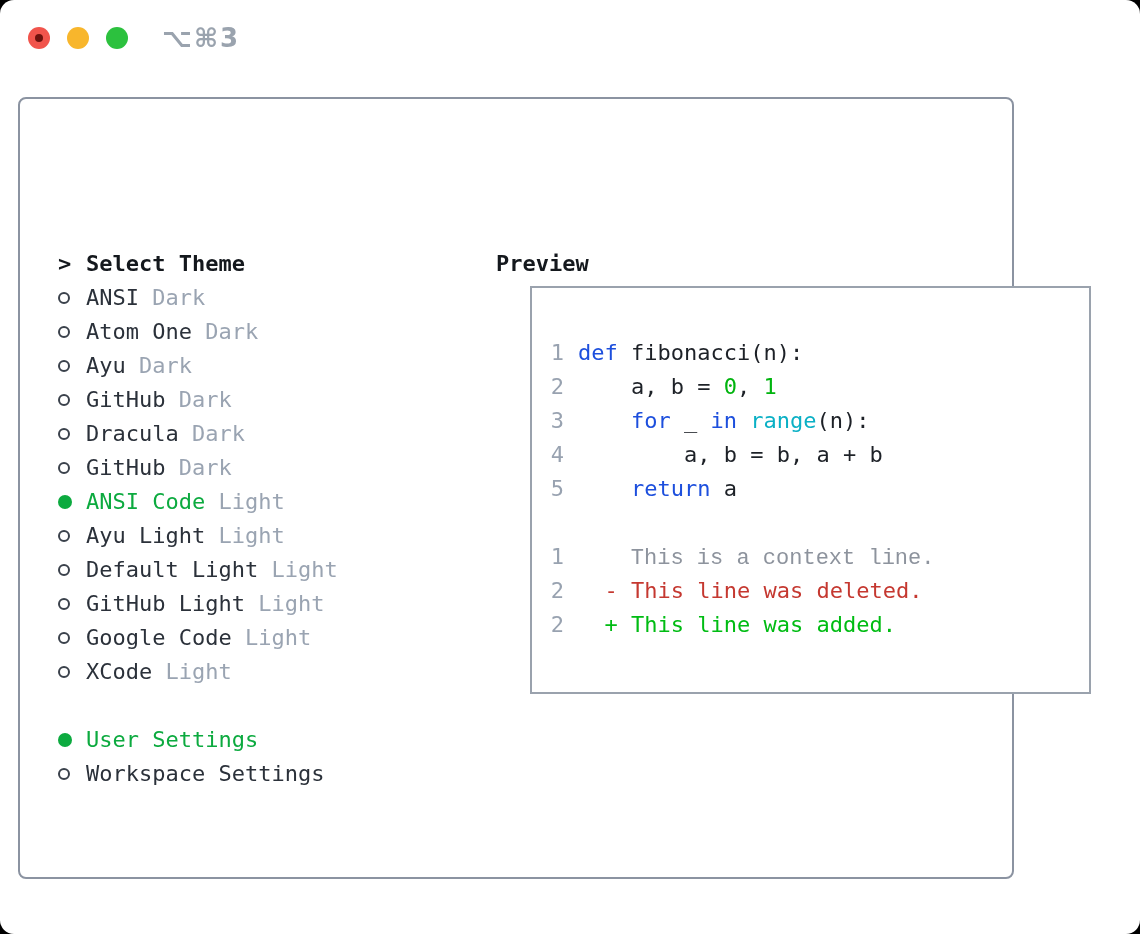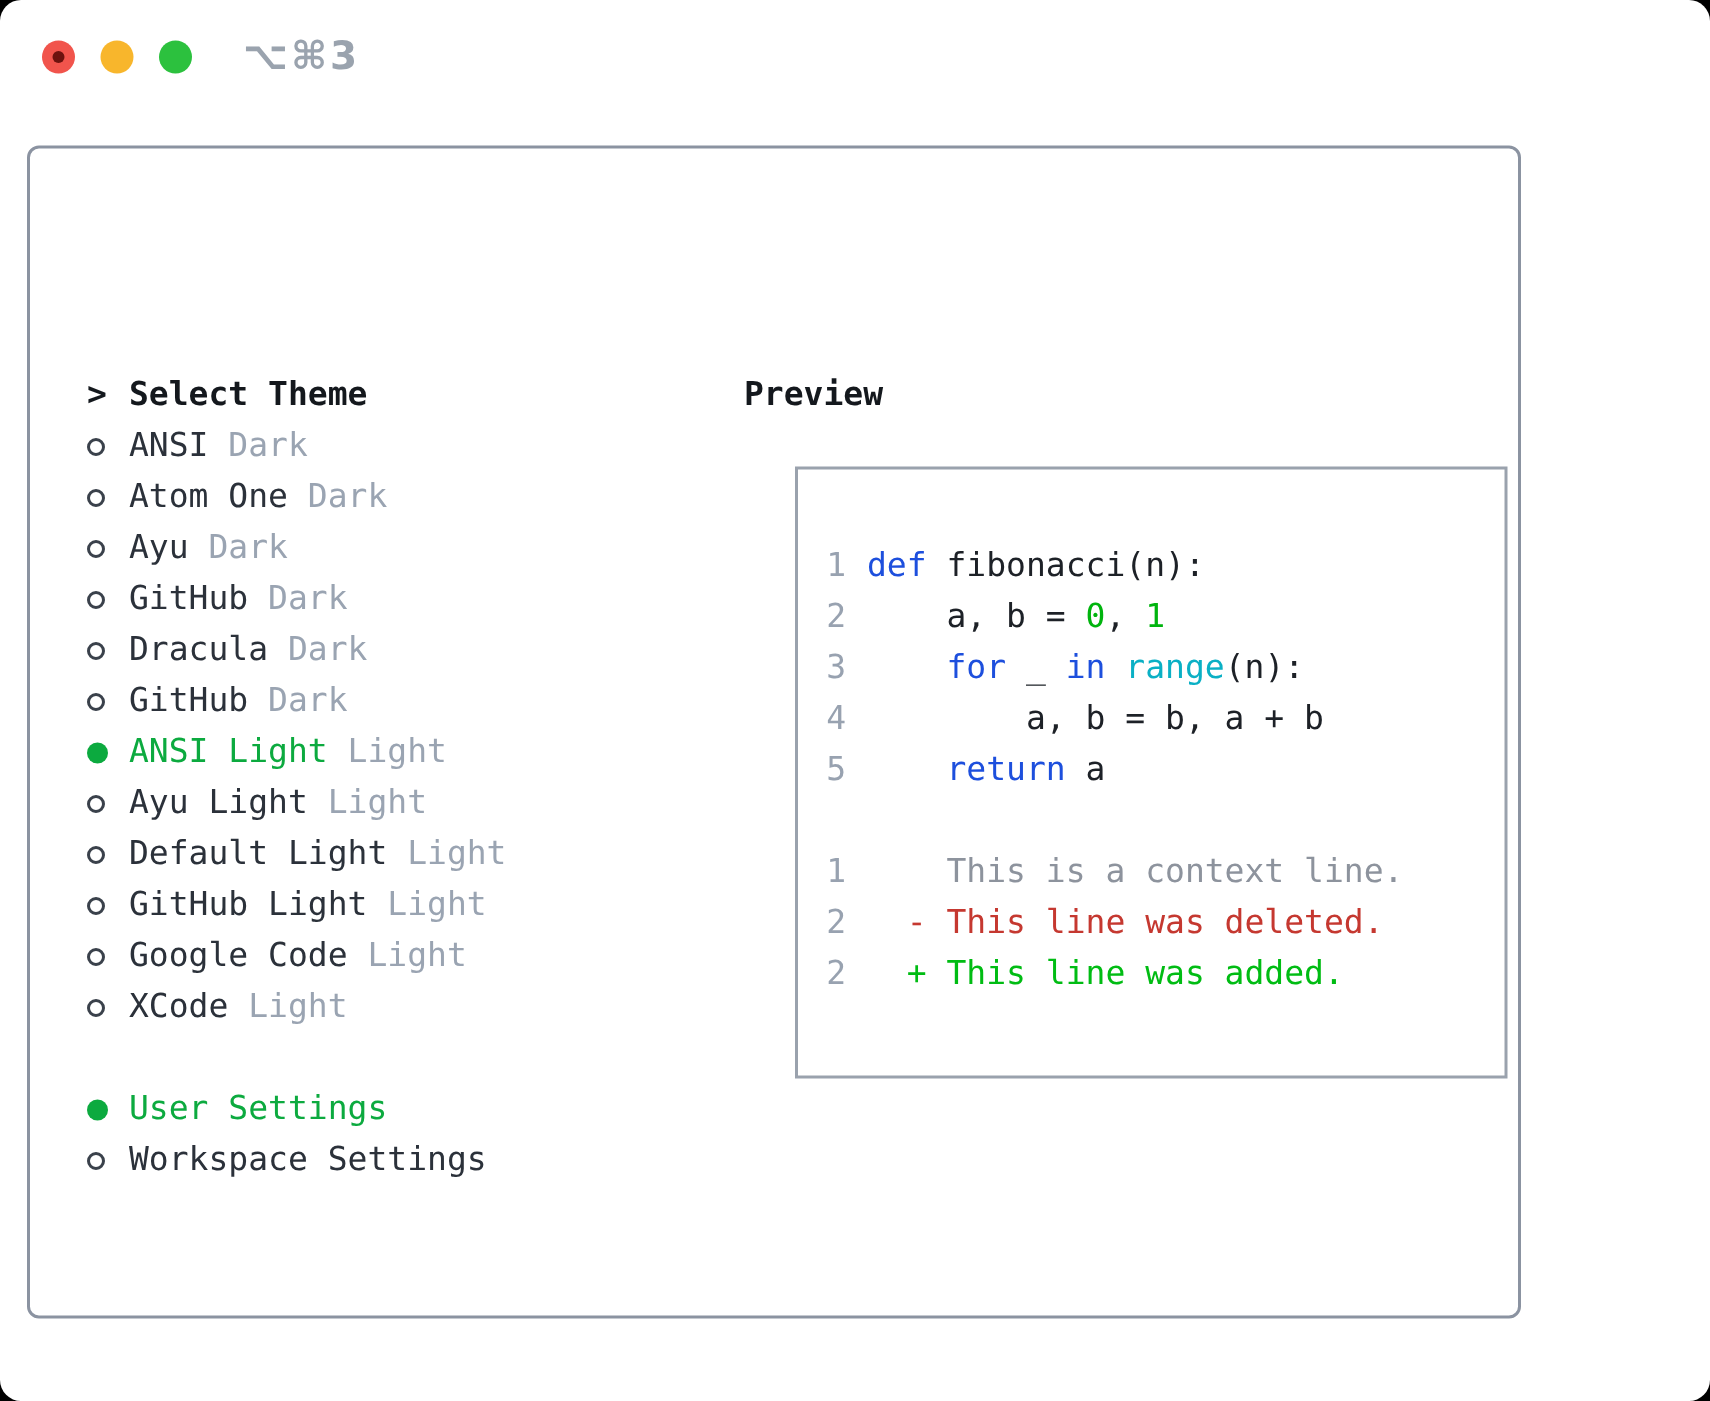--- a/index.html
+++ b/index.html
@@ -40,32 +40,32 @@
   .iname.sel{color:var(--ui-green);}
   .variant{color:var(--muted);}
   .spacer{height:34px;}
   .hint{color:var(--muted);}
   
   .preview-title{
     position:absolute;left:476px;top:148px;height:34px;line-height:34px;
     font-size:22px;font-weight:700;color:#14181d;
   }
   .preview-box{
-    position:absolute;left:510px;top:212px;width:475px;height:408px;box-sizing:border-box;
+    position:absolute;left:510px;top:187px;width:561px;height:408px;box-sizing:border-box;
     border:2px solid #9aa2ad;background:#fff;padding:48px 0 0 18px;overflow:hidden;
     font-size:22px;
   }
   .crow{height:34px;line-height:34px;white-space:pre;}
   .lnum{display:inline-block;width:14px;text-align:right;margin-right:14px;color:#98a2b0;}
   .diff-block{margin-top:34px;}
   .tok.plain{color:#1d2127;}
   .tok.kw{color:var(--kw);}
   .tok.fn{color:var(--fn);}
   .tok.num{color:var(--num);}
-  .tok.ctx{color:#8d939d;}
+  .tok.ctx{color:#8d939d;font-family:Liberation Mono, monospace;}
   .tok.del{color:var(--del);}
   .tok.add{color:var(--add);}
 </style>
 </head>
 <body>
 
 <div class="window" style="--kw: #1d4fdd; --fn: #0ab0c5; --num: #00b40e; --ui-green: #0caa3f; --add: #00bc13; --del: #c53830; --muted: #9aa4b2;">
 
   <div class="titlebar">
     <div class="lights">
@@ -84,21 +84,21 @@
         <span class="hdr">Select Theme</span>
       </div>
 
       <div id="theme-list">
           <div class="row"><span class="bullet"><span class="dot-hollow"></span></span><span class="iname">ANSI</span><span class="variant"> Dark</span></div>
           <div class="row"><span class="bullet"><span class="dot-hollow"></span></span><span class="iname">Atom One</span><span class="variant"> Dark</span></div>
           <div class="row"><span class="bullet"><span class="dot-hollow"></span></span><span class="iname">Ayu</span><span class="variant"> Dark</span></div>
           <div class="row"><span class="bullet"><span class="dot-hollow"></span></span><span class="iname">GitHub</span><span class="variant"> Dark</span></div>
           <div class="row"><span class="bullet"><span class="dot-hollow"></span></span><span class="iname">Dracula</span><span class="variant"> Dark</span></div>
           <div class="row"><span class="bullet"><span class="dot-hollow"></span></span><span class="iname">GitHub</span><span class="variant"> Dark</span></div>
-          <div class="row"><span class="bullet"><span class="dot-filled"></span></span><span class="iname sel">ANSI Light</span><span class="variant"> Light</span></div>
+          <div class="row"><span class="bullet"><span class="dot-filled"></span></span><span class="iname sel">ANSI Code</span><span class="variant"> Light</span></div>
           <div class="row"><span class="bullet"><span class="dot-hollow"></span></span><span class="iname">Ayu Light</span><span class="variant"> Light</span></div>
           <div class="row"><span class="bullet"><span class="dot-hollow"></span></span><span class="iname">Default Light</span><span class="variant"> Light</span></div>
           <div class="row"><span class="bullet"><span class="dot-hollow"></span></span><span class="iname">GitHub Light</span><span class="variant"> Light</span></div>
           <div class="row"><span class="bullet"><span class="dot-hollow"></span></span><span class="iname">Google Code</span><span class="variant"> Light</span></div>
           <div class="row"><span class="bullet"><span class="dot-hollow"></span></span><span class="iname">XCode</span><span class="variant"> Light</span></div>
         </div>
 
       <div class="spacer"></div>
 
 

